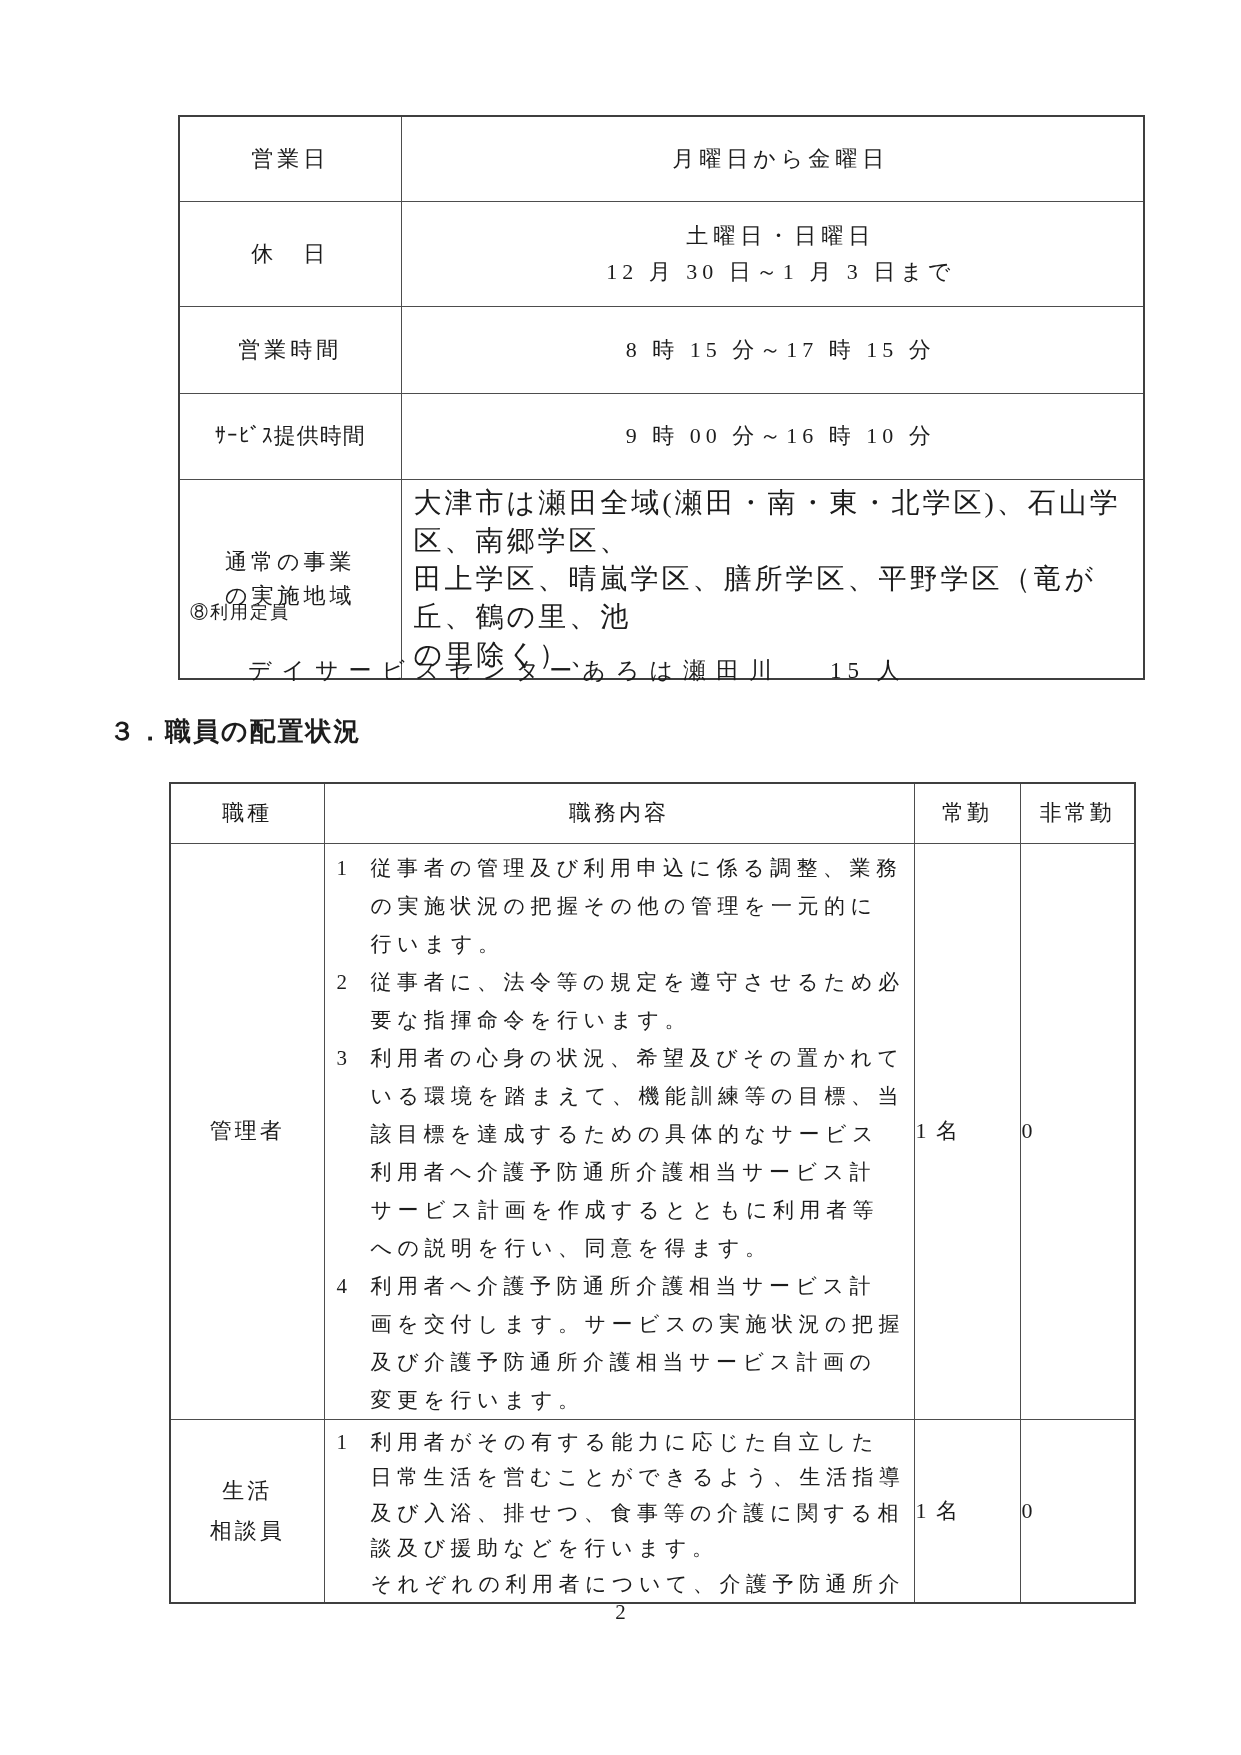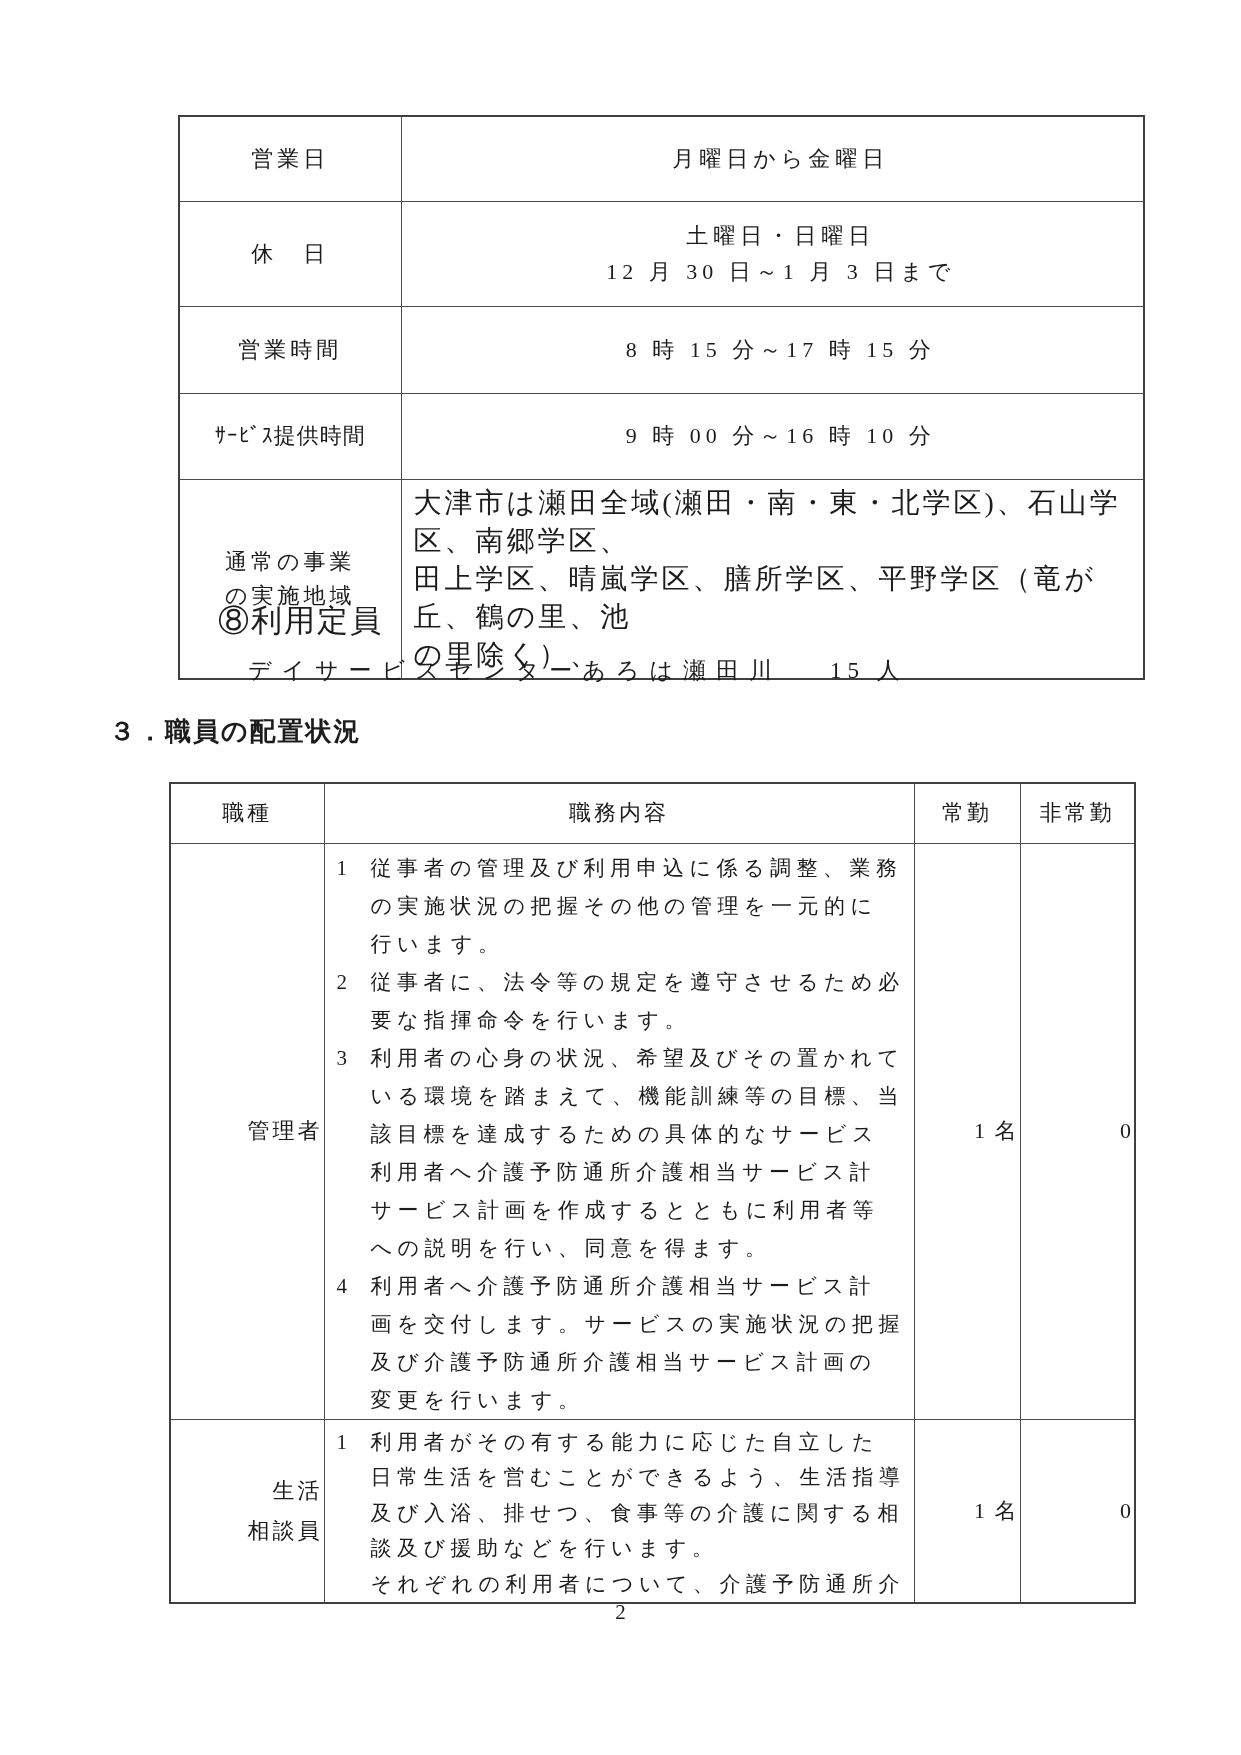--- a/index.html
+++ b/index.html
@@ -28,22 +28,22 @@
     line-height:34px;
   }
   .t1 .val{text-align:center;letter-spacing:5px;line-height:36px;padding-left:18px;}
   .t1 .val-left{
     text-align:left;letter-spacing:3px;font-size:28px;line-height:38px;
     padding:4px 8px 4px 12px;vertical-align:middle;
   }
   .t1 .svc{letter-spacing:1px;}
   
   .cap-label{
-    position:absolute;left:218px;top:600px;
-    font-size:31px;letter-spacing:2px;
+    position:absolute;left:190px;top:600px;
+    font-size:18px;letter-spacing:2px;
   }
   .facility-line{
     position:absolute;left:248px;top:655px;
     font-size:23px;letter-spacing:10px;white-space:nowrap;
   }
   .facility-line .count{margin-left:48px;letter-spacing:6px;}
   
   .sec3{
     position:absolute;left:109px;top:714px;
     font-family:"Liberation Sans","DejaVu Sans",sans-serif;
@@ -55,35 +55,35 @@
     border:2.5px solid #3f3f3f;
     padding-left:15px;
   }
   .t2 td,.t2 th{
     border:1.5px solid #4d4d4d;
     font-weight:normal;
     font-size:22px;
   }
   .t2 th{text-align:center;letter-spacing:3px;vertical-align:middle;}
   .t2 .job{
-    text-align:right;vertical-align:middle;letter-spacing:3px;line-height:40px;
+    text-align:center;vertical-align:middle;letter-spacing:3px;line-height:40px;
   }
   .t2 .duty-cell{
     vertical-align:top;padding:5px 6px 0 10px;
   }
   .duty{display:flex;align-items:flex-start;}
   .duty .dnum{
     flex:0 0 34px;font-size:21px;line-height:38px;text-align:left;
     padding-left:2px;
   }
   .duty .dlines{flex:1;}
   .duty .dlines div{
     font-size:21px;line-height:38px;letter-spacing:5.5px;white-space:nowrap;
   }
-  .t2 .count-cell{text-align:right;vertical-align:middle;letter-spacing:2px;}
+  .t2 .count-cell{text-align:left;vertical-align:middle;letter-spacing:2px;}
   .row2 .duty .dnum{line-height:35.5px;}
   .row2 .duty .dlines div{line-height:35.5px;}
   
   .pagenum{
     position:absolute;left:0;top:1600px;width:1241px;
     text-align:center;font-size:21px;
   }
 </style>
 </head>
 <body>

